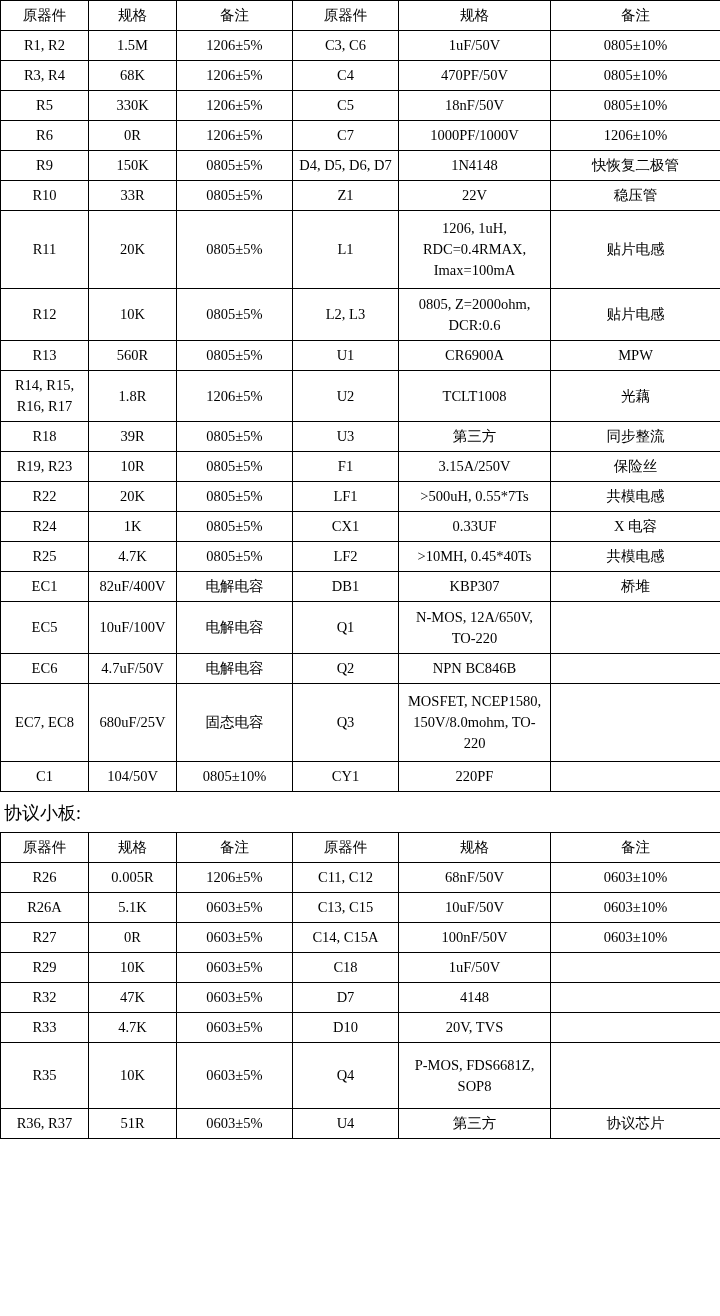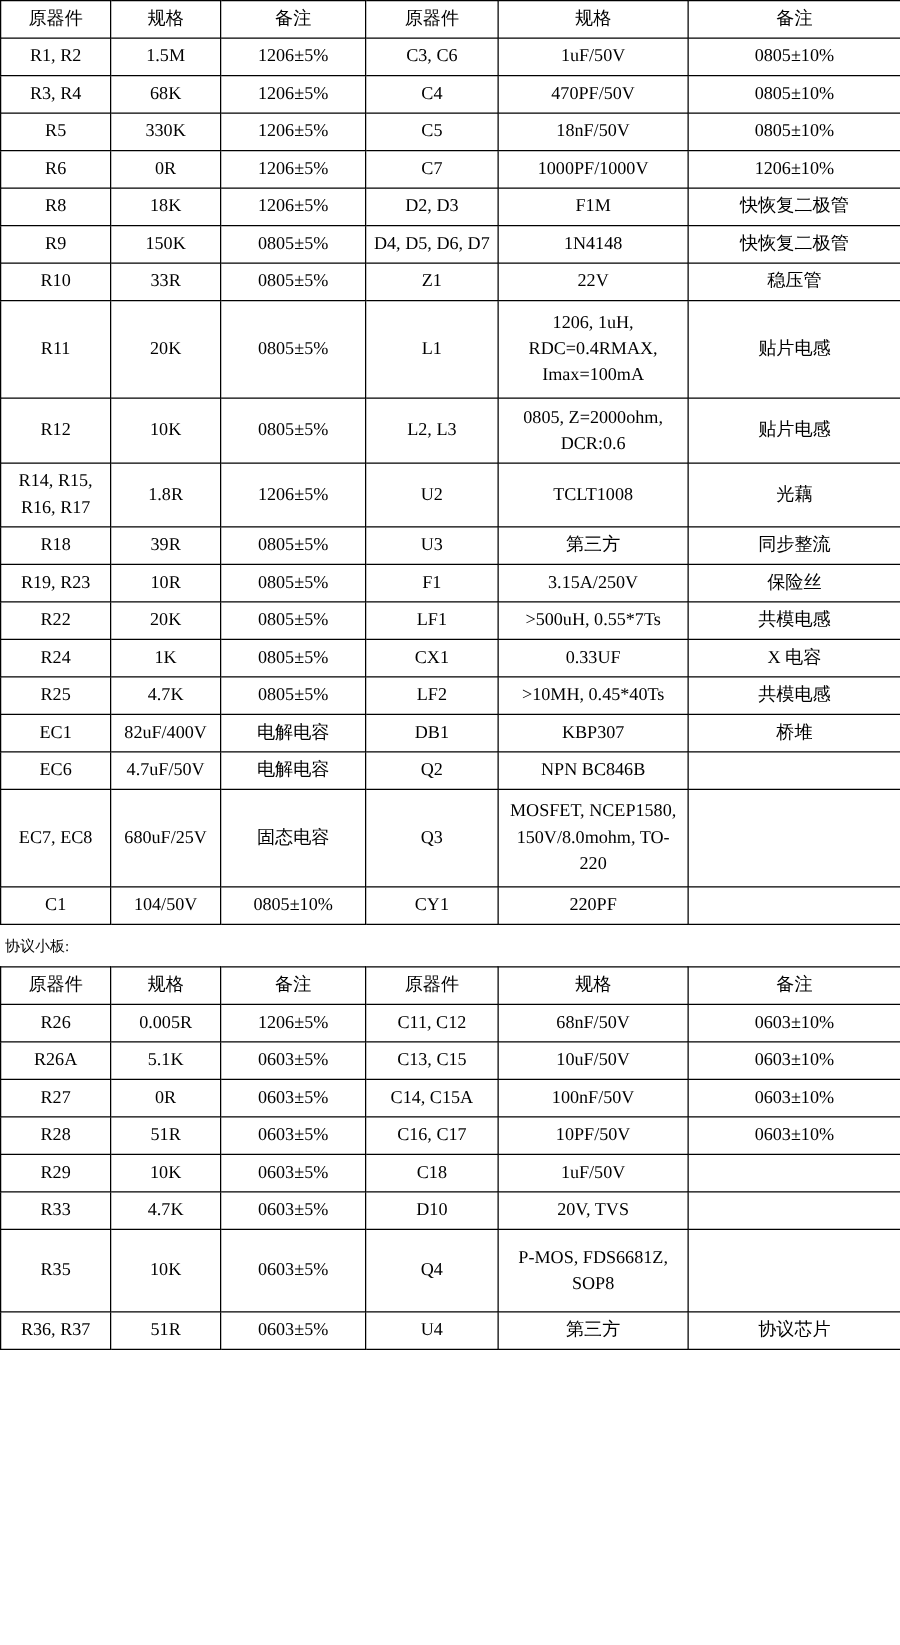--- a/index.html
+++ b/index.html
@@ -40,21 +40,21 @@
   .col-c { width: 116px; }
   .col-d { width: 106px; }
   .col-e { width: 152px; }
   .col-f { width: 170px; }
   .hdr td { font-weight: normal; }
   .left {
     text-align: left;
     padding-left: 8px;
   }
   .section-label {
-    font-size: 12px;
+    font-size: 18px;
     padding: 9px 0 7px 4px;
     text-align: left;
   }
 </style>
 </head>
 <body>
 
 <div class="page">
 
   <table class="bom">
@@ -102,28 +102,20 @@
       </tr>
       <tr>
         <td>R6</td>
         <td class="left">0R</td>
         <td>1206±5%</td>
         <td>C7</td>
         <td class="left">1000PF/1000V</td>
         <td class="left">1206±10%</td>
       </tr>
       <tr>
-        <td>R8</td>
-        <td class="left">18K</td>
-        <td>1206±5%</td>
-        <td>D2, D3</td>
-        <td class="left">F1M</td>
-        <td class="left">快恢复二极管</td>
-      </tr>
-      <tr>
         <td>R9</td>
         <td class="left">150K</td>
         <td>0805±5%</td>
         <td>D4, D5, D6, D7</td>
         <td class="left">1N4148</td>
         <td class="left">快恢复二极管</td>
       </tr>
       <tr>
         <td>R10</td>
         <td class="left">33R</td>
@@ -140,20 +132,28 @@
         <td class="left">1206, 1uH, RDC=0.4RMAX, Imax=100mA</td>
         <td class="left">贴片电感</td>
       </tr>
       <tr style="height:52px">
         <td>R12</td>
         <td class="left">10K</td>
         <td>0805±5%</td>
         <td>L2, L3</td>
         <td class="left">0805, Z=2000ohm, DCR:0.6</td>
         <td class="left">贴片电感</td>
+      </tr>
+      <tr>
+        <td>R13</td>
+        <td class="left">560R</td>
+        <td>0805±5%</td>
+        <td>U1</td>
+        <td class="left">CR6900A</td>
+        <td class="left">MPW</td>
       </tr>
       <tr style="height:50px">
         <td>R14, R15, R16, R17</td>
         <td class="left">1.8R</td>
         <td>1206±5%</td>
         <td>U2</td>
         <td class="left">TCLT1008</td>
         <td class="left">光藕</td>
       </tr>
       <tr>
@@ -196,20 +196,28 @@
         <td class="left">&gt;10MH, 0.45*40Ts</td>
         <td class="left">共模电感</td>
       </tr>
       <tr>
         <td>EC1</td>
         <td class="left">82uF/400V</td>
         <td>电解电容</td>
         <td>DB1</td>
         <td class="left">KBP307</td>
         <td class="left">桥堆</td>
+      </tr>
+      <tr style="height:52px">
+        <td>EC5</td>
+        <td class="left">10uF/100V</td>
+        <td>电解电容</td>
+        <td>Q1</td>
+        <td class="left">N-MOS, 12A/650V, TO-220</td>
+        <td class="left"></td>
       </tr>
       <tr>
         <td>EC6</td>
         <td class="left">4.7uF/50V</td>
         <td>电解电容</td>
         <td>Q2</td>
         <td class="left">NPN BC846B</td>
         <td class="left"></td>
       </tr>
       <tr style="height:78px">
@@ -269,33 +277,33 @@
       </tr>
       <tr>
         <td>R27</td>
         <td class="left">0R</td>
         <td>0603±5%</td>
         <td>C14, C15A</td>
         <td class="left">100nF/50V</td>
         <td class="left">0603±10%</td>
       </tr>
       <tr>
-        <td>R28</td>
-        <td class="left">51R</td>
-        <td>0603±5%</td>
-        <td>C16, C17</td>
-        <td class="left">10PF/50V</td>
-        <td class="left">0603±10%</td>
-      </tr>
-      <tr>
         <td>R29</td>
         <td class="left">10K</td>
         <td>0603±5%</td>
         <td>C18</td>
         <td class="left">1uF/50V</td>
+        <td class="left"></td>
+      </tr>
+      <tr>
+        <td>R32</td>
+        <td class="left">47K</td>
+        <td>0603±5%</td>
+        <td>D7</td>
+        <td class="left">4148</td>
         <td class="left"></td>
       </tr>
       <tr>
         <td>R33</td>
         <td class="left">4.7K</td>
         <td>0603±5%</td>
         <td>D10</td>
         <td class="left">20V, TVS</td>
         <td class="left"></td>
       </tr>

